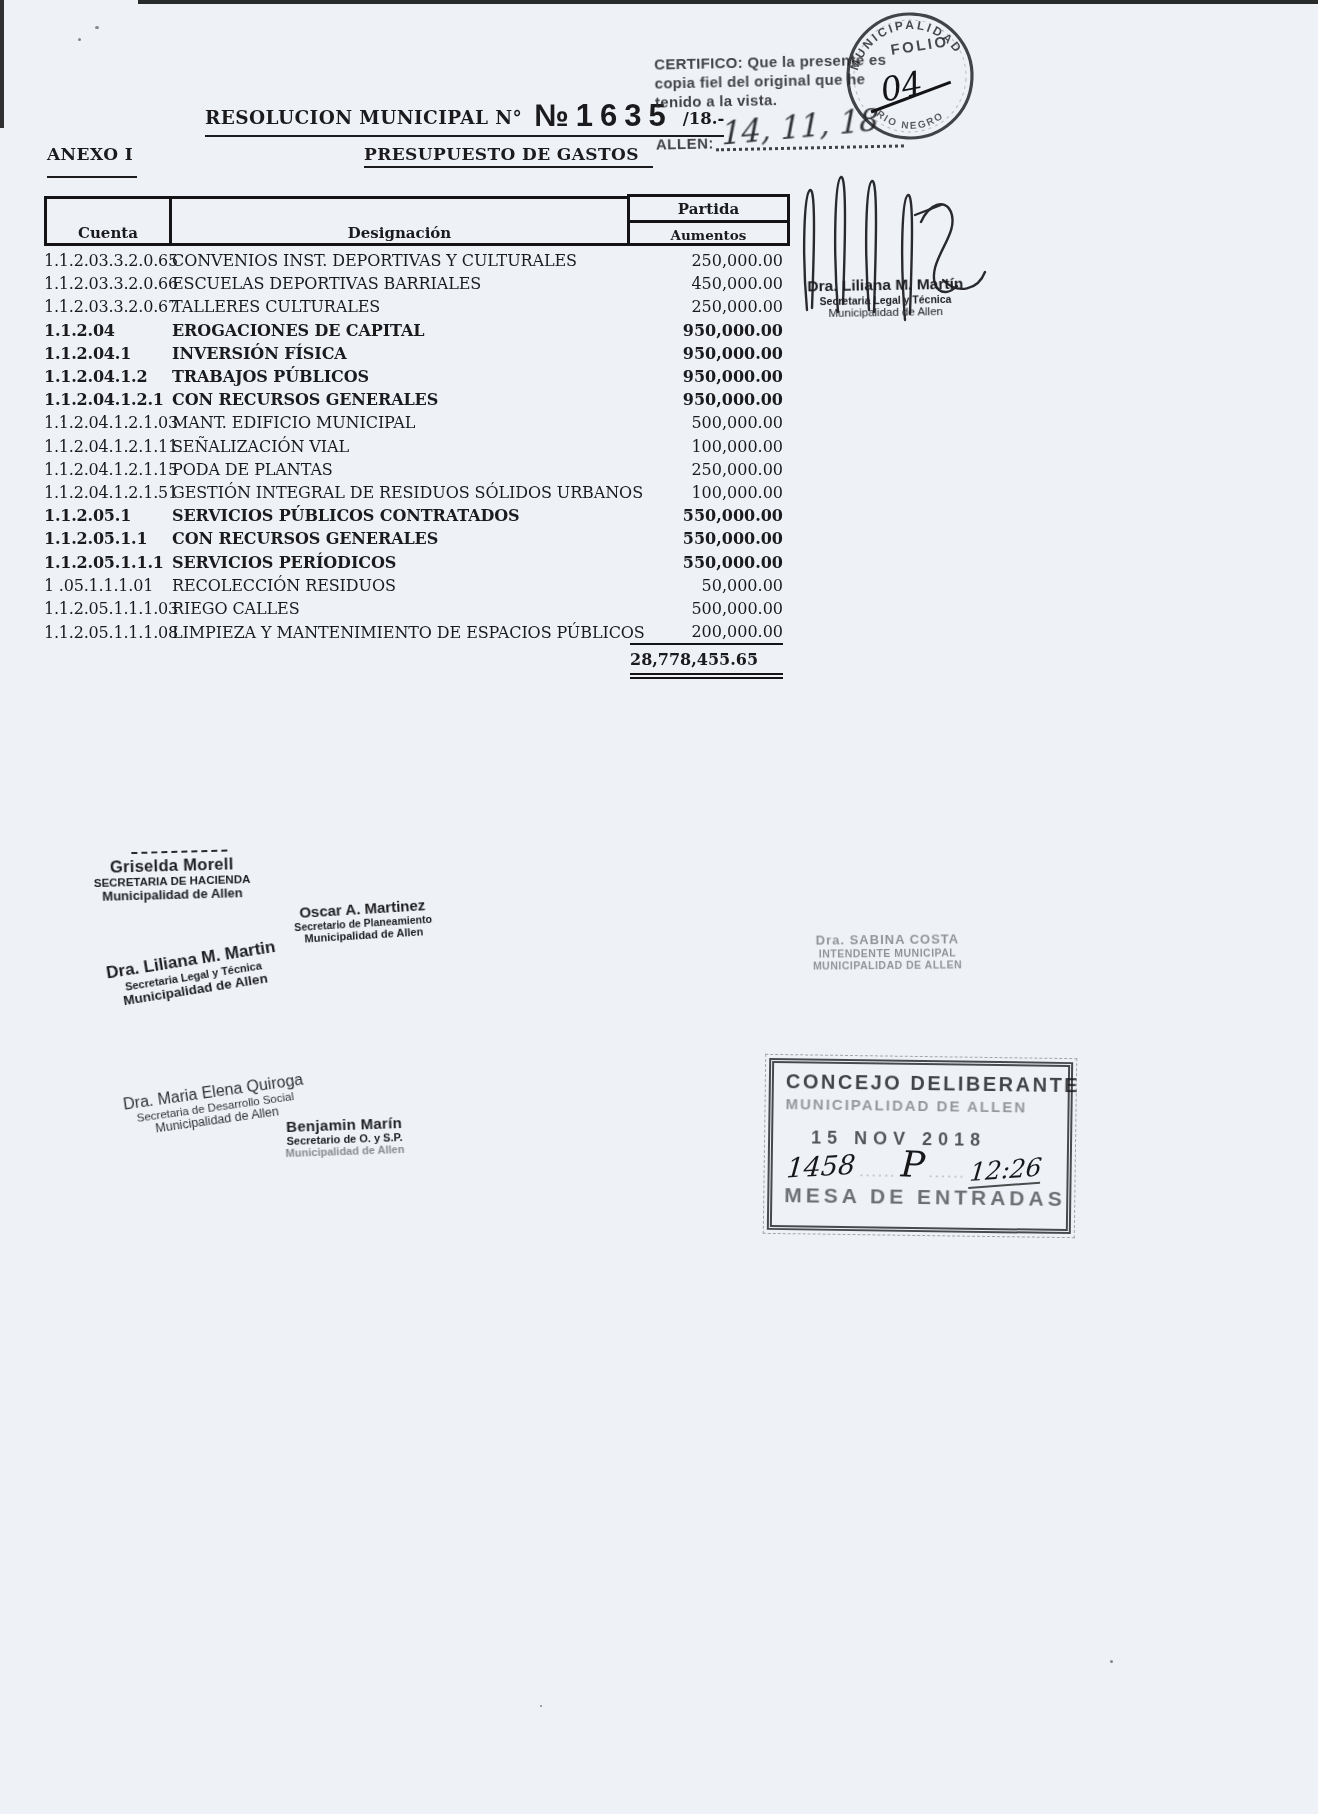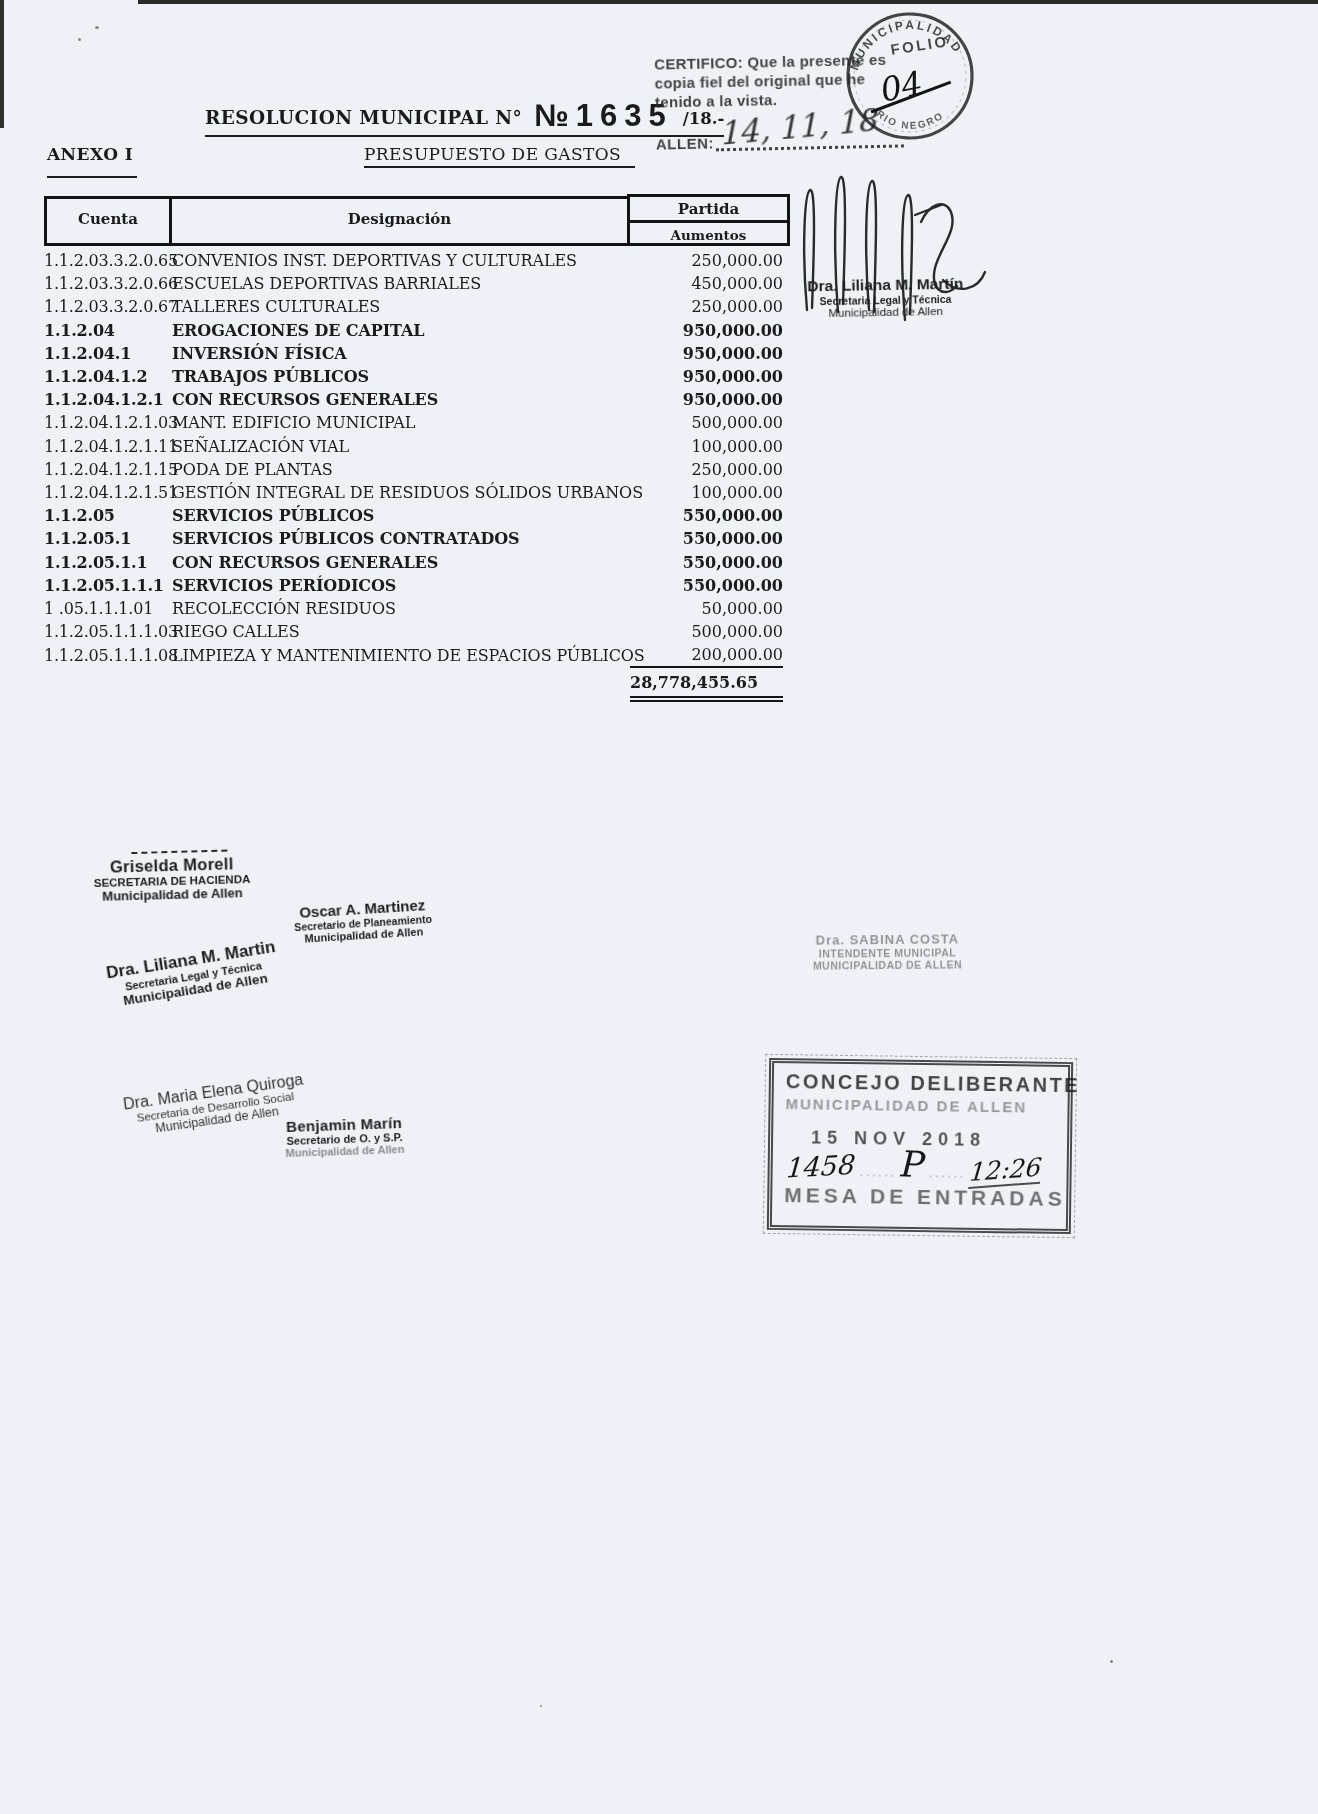--- a/index.html
+++ b/index.html
@@ -30,21 +30,21 @@
     filter:blur(.2px);
   }
   .title-suffix{font-size:16.5px;font-weight:bold;}
   .anexo{
     position:absolute;left:47px;top:144px;
     font-size:17px;font-weight:bold;letter-spacing:.4px;
     border-bottom:2.5px solid #1c1c1f;padding:0 4px 12px 0;
   }
   .subtitle{
     position:absolute;left:364px;top:144px;
-    font-size:17px;font-weight:normal;letter-spacing:.4px;
+    font-size:17px;font-weight:bold;letter-spacing:.4px;
     border-bottom:2.5px solid #1c1c1f;padding:0 14px 2px 0;
   }
 
   
   .cert-stamp{
     position:absolute;left:655px;top:52px;width:250px;
     transform:rotate(-1.2deg);
     font-family:"Liberation Sans", sans-serif;
     font-weight:bold;color:#2b2b2e;
     filter:blur(.3px);opacity:.88;
@@ -114,21 +114,21 @@
   .stamp-intendente{left:760px;top:932px;width:255px;transform:rotate(-.5deg);opacity:.45;filter:blur(.45px);}
   .stamp-intendente .s-name{font-size:13px;letter-spacing:1px;}
   .stamp-intendente .s-role{font-size:10.5px;font-weight:bold;letter-spacing:.5px;}
   .stamp-intendente .s-org{font-size:10.5px;font-weight:bold;letter-spacing:.5px;}
 
   
   .hdr-cell{
     position:absolute;box-sizing:border-box;
     border:3px solid #141416;
     display:flex;align-items:flex-end;justify-content:center;
-    font-weight:bold;font-size:15px;padding-bottom:15px;
+    font-weight:bold;font-size:15px;padding-bottom:1px;
     background:transparent;
   }
   .hdr-cuenta{left:44px;top:196px;width:128px;height:50px;}
   .hdr-desig{left:169px;top:196px;width:461px;height:50px;}
   .hdr-partida-box{
     position:absolute;left:627px;top:194px;width:163px;height:52px;
     box-sizing:border-box;border:3px solid #141416;
   }
   .hdr-partida{
     box-sizing:border-box;height:26px;border-bottom:3px solid #141416;
@@ -317,25 +317,20 @@
       <td class="c-desig">PODA DE PLANTAS</td>
       <td class="c-monto">250,000.00</td>
     </tr>
 
     <tr>
       <td class="c-cuenta">1.1.2.04.1.2.1.51</td>
       <td class="c-desig">GESTIÓN INTEGRAL DE RESIDUOS SÓLIDOS URBANOS</td>
       <td class="c-monto">100,000.00</td>
     </tr>
 
-    <tr class="bold">
-      <td class="c-cuenta">1.1.2.05</td>
-      <td class="c-desig">SERVICIOS PÚBLICOS</td>
-      <td class="c-monto">550,000.00</td>
-    </tr>
 
     <tr class="bold">
       <td class="c-cuenta">1.1.2.05.1</td>
       <td class="c-desig">SERVICIOS PÚBLICOS CONTRATADOS</td>
       <td class="c-monto">550,000.00</td>
     </tr>
 
     <tr class="bold">
       <td class="c-cuenta">1.1.2.05.1.1</td>
       <td class="c-desig">CON RECURSOS GENERALES</td>

